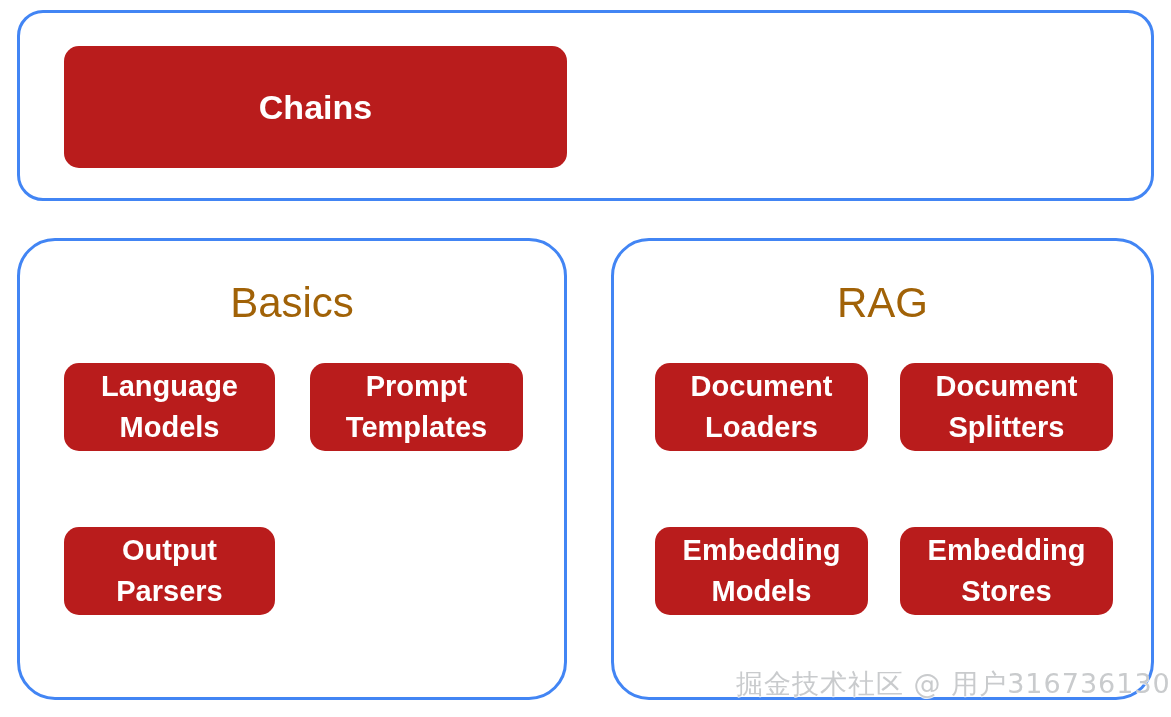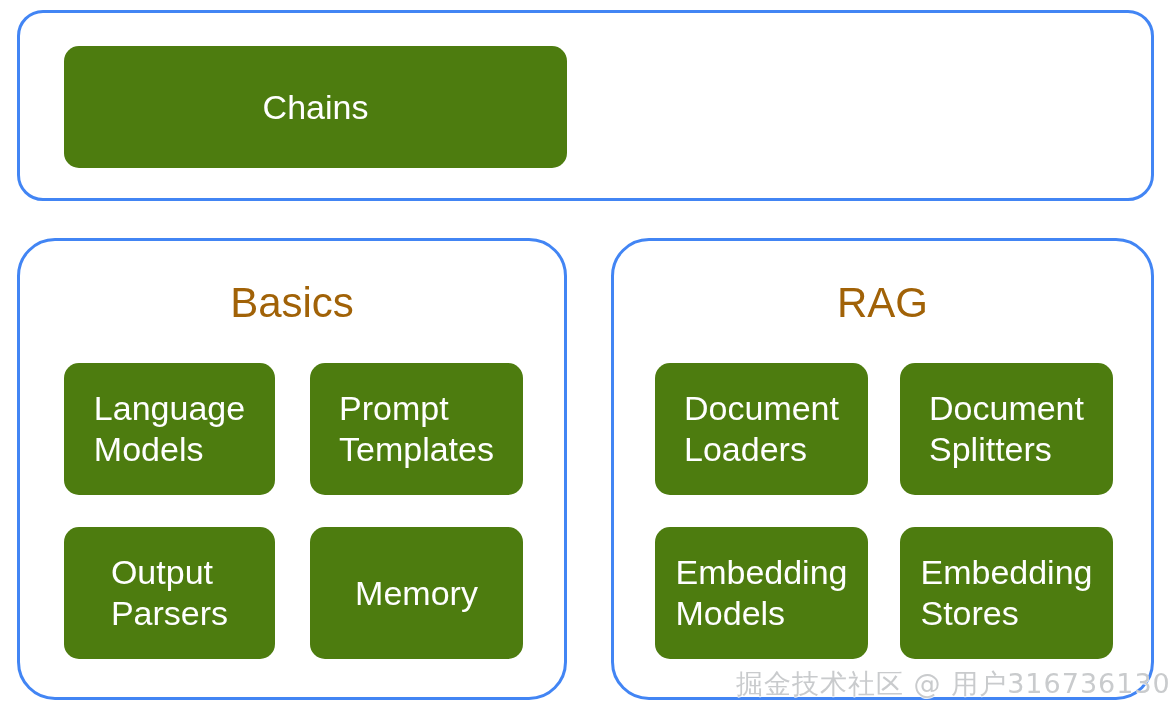--- a/index.html
+++ b/index.html
@@ -64,27 +64,29 @@
     line-height: 48px;
     color: #a16207;
     font-family: "Liberation Sans", sans-serif;
     white-space: nowrap;
   }
 
   
   .node {
     position: absolute;
     box-sizing: border-box;
-    background: #4d7c0f;
+    background: #b91c1c;
     color: #ffffff;
     border-radius: 15px;
     display: flex;
     align-items: center;
     justify-content: center;
+    text-align: center;
     font-family: "Liberation Sans", sans-serif;
+    font-weight: bold;
   }
 
   .node-label {
     display: block;
     white-space: pre-line;
     padding: 0 6px;
   }
 
   
   .node.band-node {
@@ -92,22 +94,22 @@
     height: 122px;
     font-size: 34px;
     line-height: 40px;
     border-radius: 15px;
   }
   .node.band-node-0 { left: 64px;  width: 503px; }
   .node.band-node-1 { left: 610px; width: 504px; }
 
   
   .node.grid-node {
-    height: 132px;
-    font-size: 34px;
+    height: 88px;
+    font-size: 29px;
     line-height: 41px;
     border-radius: 15px;
   }
 
   
   .pos-b-r0c0 { left: 64px;  top: 363px; width: 211px; }
   .pos-b-r0c1 { left: 310px; top: 363px; width: 213px; }
   .pos-b-r0c0, .pos-b-r0c1 { }
   .pos-b-r1c0 { left: 64px;  top: 527px; width: 211px; }
   .pos-b-r1c1 { left: 310px; top: 527px; width: 213px; }
@@ -157,23 +159,20 @@
   <div class="node grid-node pos-b-r0c1">
     <span class="node-label">Prompt
 Templates</span>
   </div>
 
   <div class="node grid-node pos-b-r1c0">
     <span class="node-label">Output
 Parsers</span>
   </div>
 
-  <div class="node grid-node pos-b-r1c1">
-    <span class="node-label">Memory</span>
-  </div>
 
   <div class="container group group-rag">
     <div class="group-title">RAG</div>
   </div>
 
   <div class="node grid-node pos-r-r0c0">
     <span class="node-label">Document
 Loaders</span>
   </div>
 

